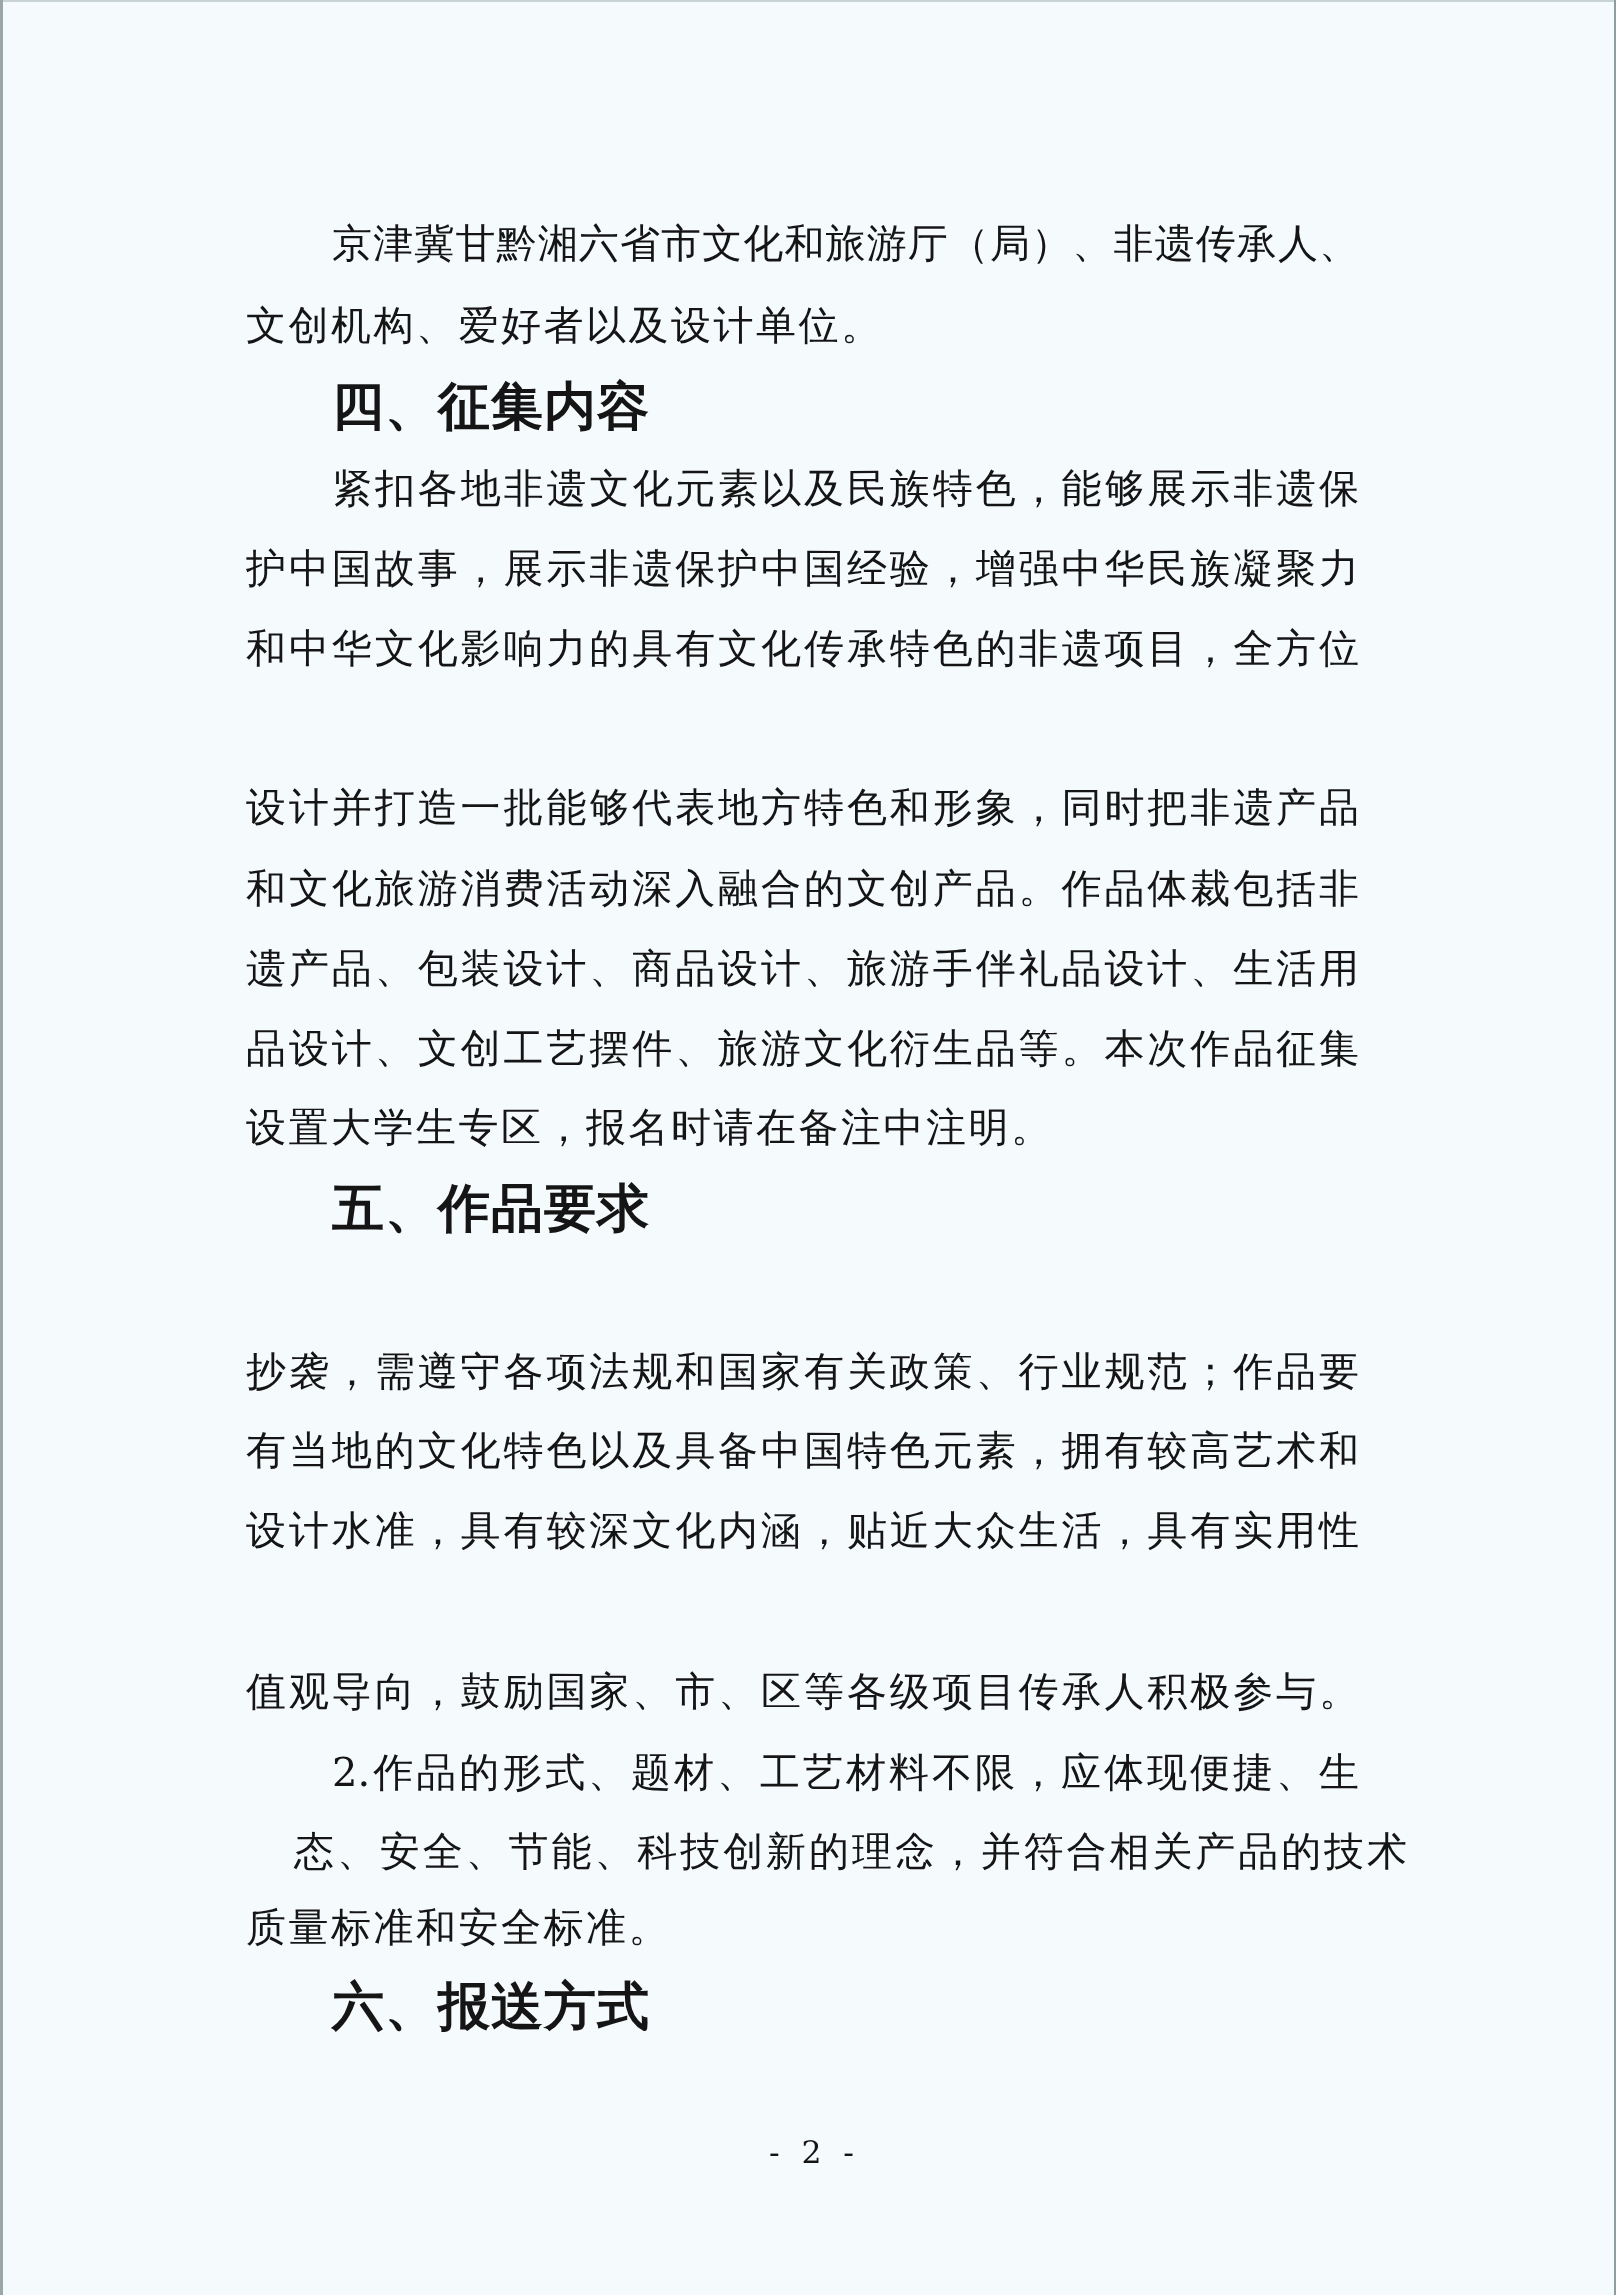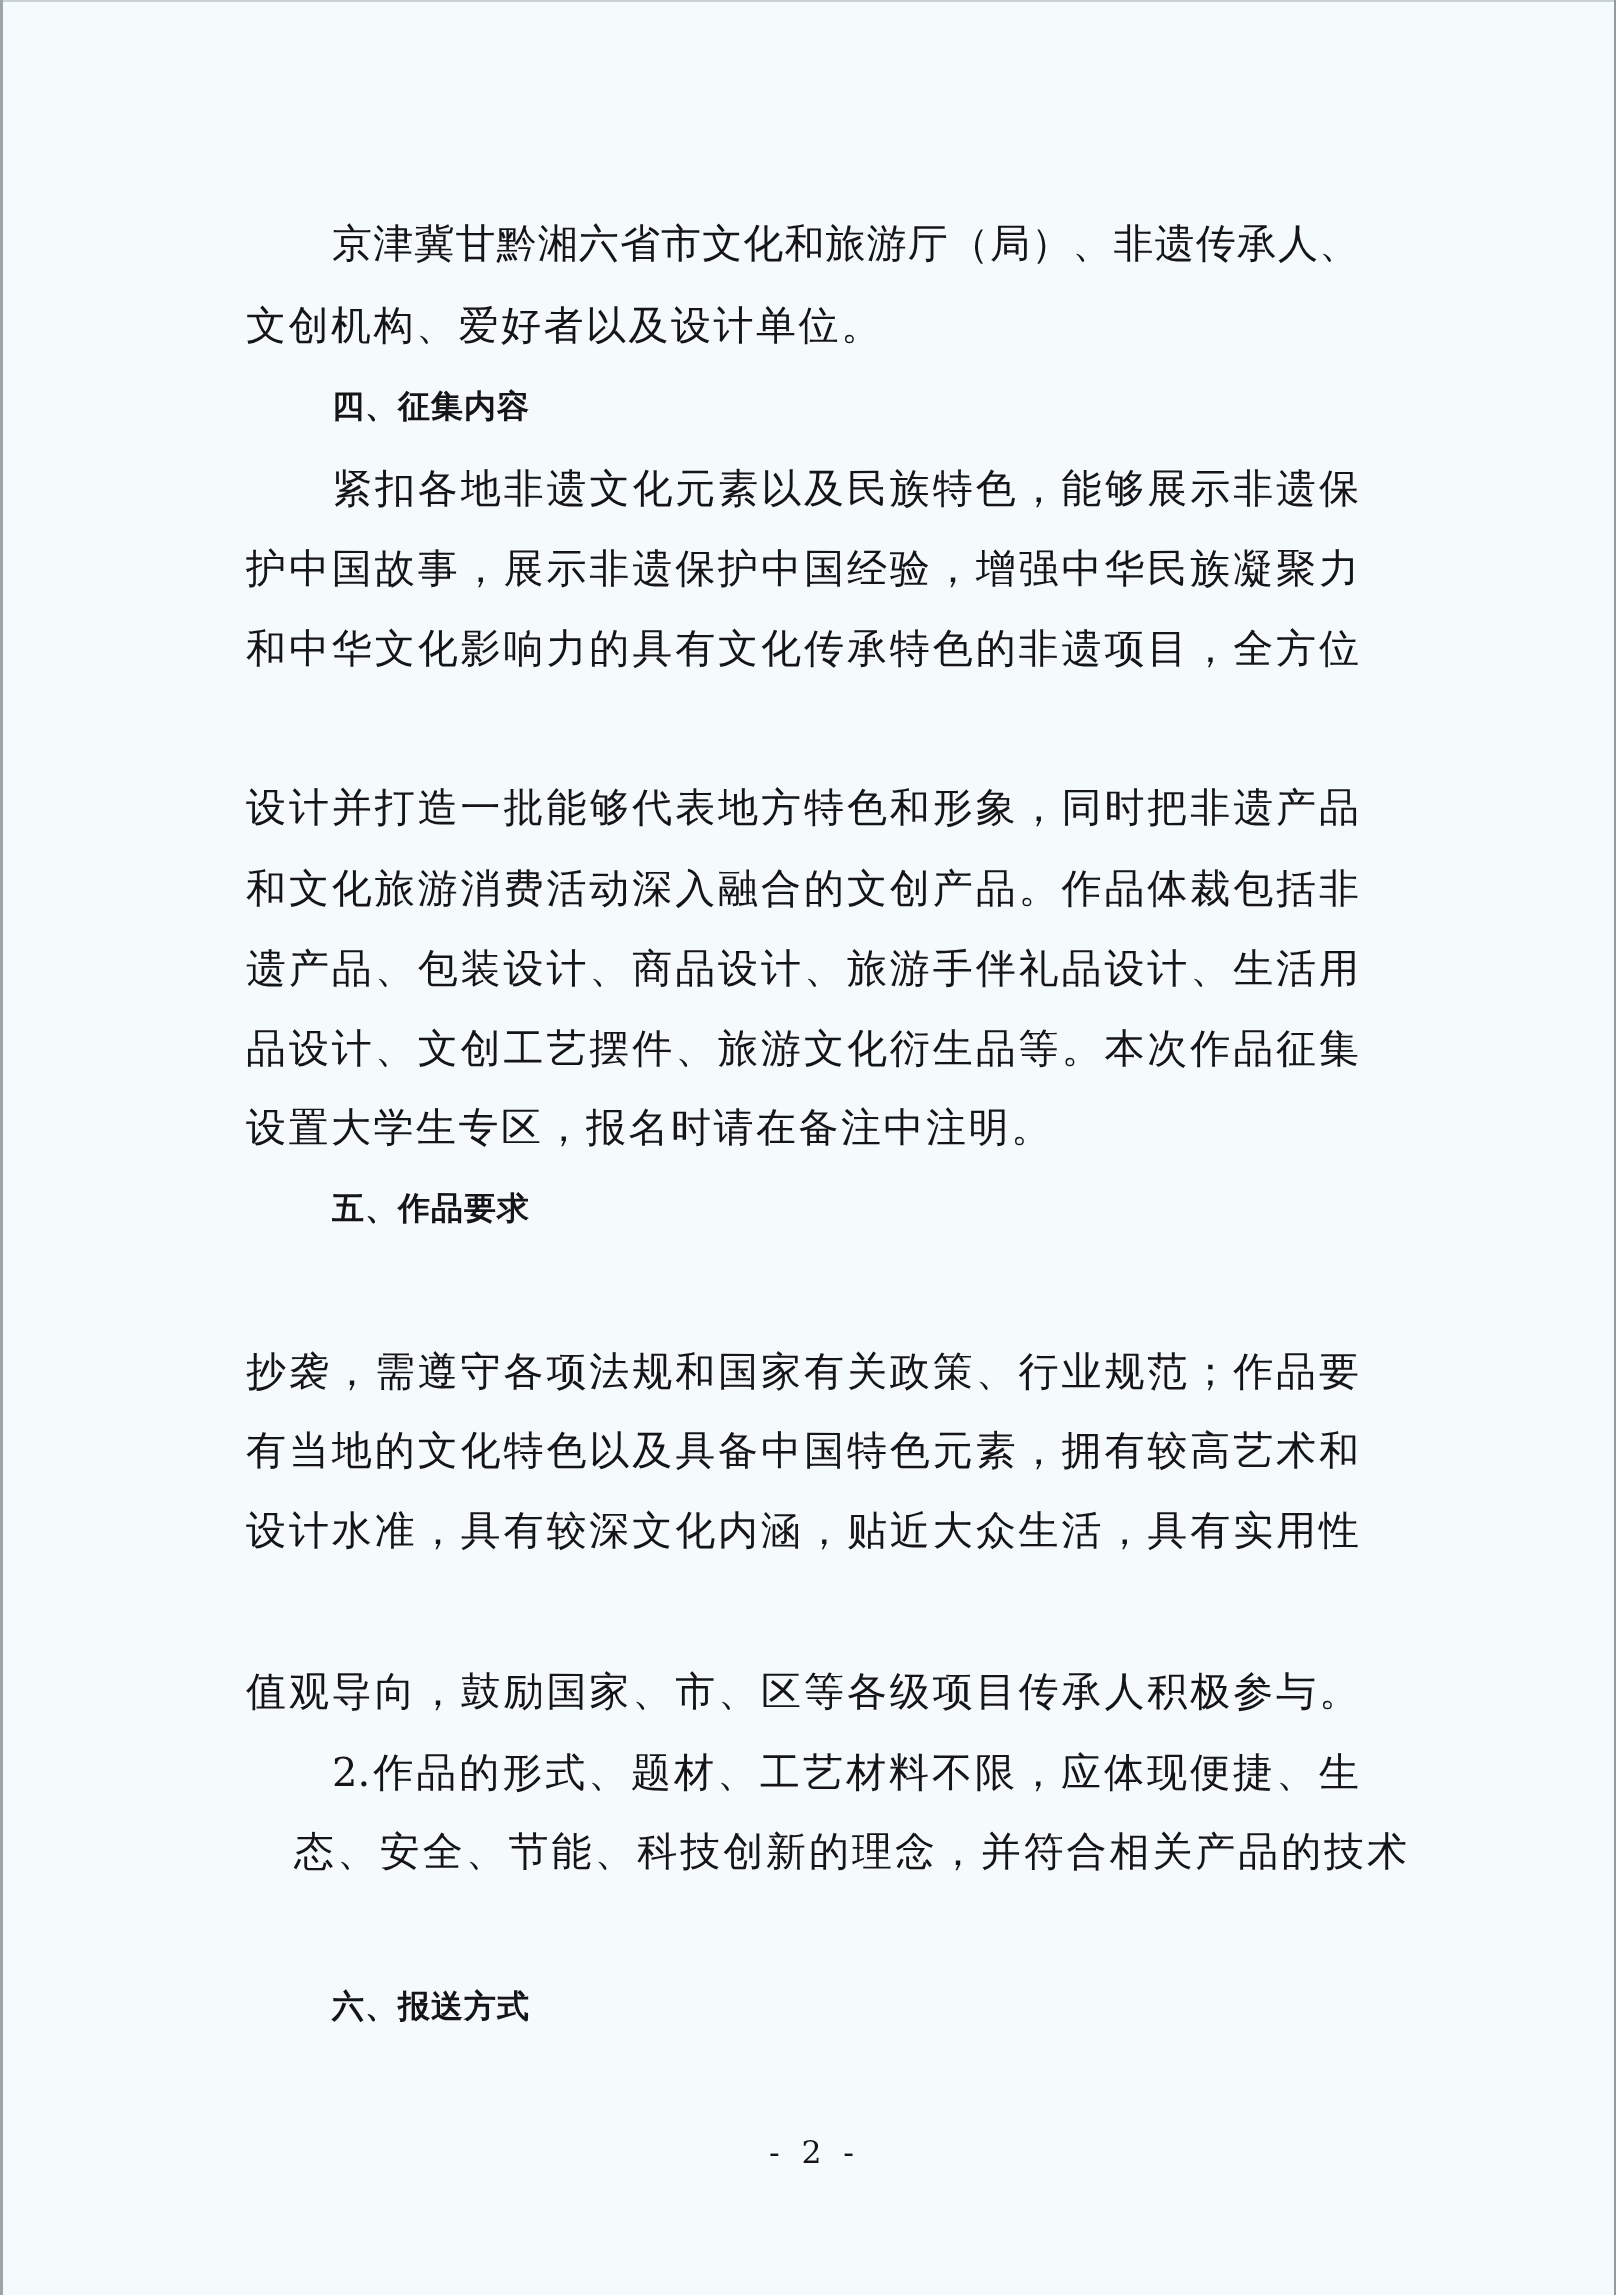--- a/index.html
+++ b/index.html
@@ -50,21 +50,21 @@
   .line.last {
     text-align: left;
     text-align-last: left;
     letter-spacing: 2.5px;
   }
   .heading {
     position: absolute;
     left: 332px;
     height: 59px;
     line-height: 59px;
-    font-size: 32px;
+    font-size: 52px;
     font-weight: bold;
     font-family: "DejaVu Sans", "Liberation Sans", sans-serif;
     letter-spacing: 1px;
     white-space: nowrap;
   }
   .page-number {
     position: absolute;
     left: 709px;
     width: 211px;
     top: 2130px;
@@ -98,18 +98,19 @@
   <div class="line" style="top:1019px;">品设计、文创工艺摆件、旅游文化衍生品等。本次作品征集</div>
   <div class="line last" style="top:1098px;">设置大学生专区，报名时请在备注中注明。</div>
 
   <div class="heading" style="top:1179px;">五、作品要求</div>
   <div class="line" style="top:1342px;">抄袭，需遵守各项法规和国家有关政策、行业规范；作品要</div>
   <div class="line" style="top:1421px;">有当地的文化特色以及具备中国特色元素，拥有较高艺术和</div>
   <div class="line" style="top:1501px;">设计水准，具有较深文化内涵，贴近大众生活，具有实用性</div>
   <div class="line" style="top:1662px;">值观导向，鼓励国家、市、区等各级项目传承人积极参与。</div>
   <div class="line indent" style="top:1743px;">2.作品的形式、题材、工艺材料不限，应体现便捷、生</div>
   <div class="line" style="top:1822px;margin-left:48px;">态、安全、节能、科技创新的理念，并符合相关产品的技术</div>
+  <div class="line last" style="top:1898px;">质量标准和安全标准。</div>
 
   <div class="heading" style="top:1977px;">六、报送方式</div>
 
   <div class="page-number">- 2 -</div>
 </div>
 
 
 </body></html>

